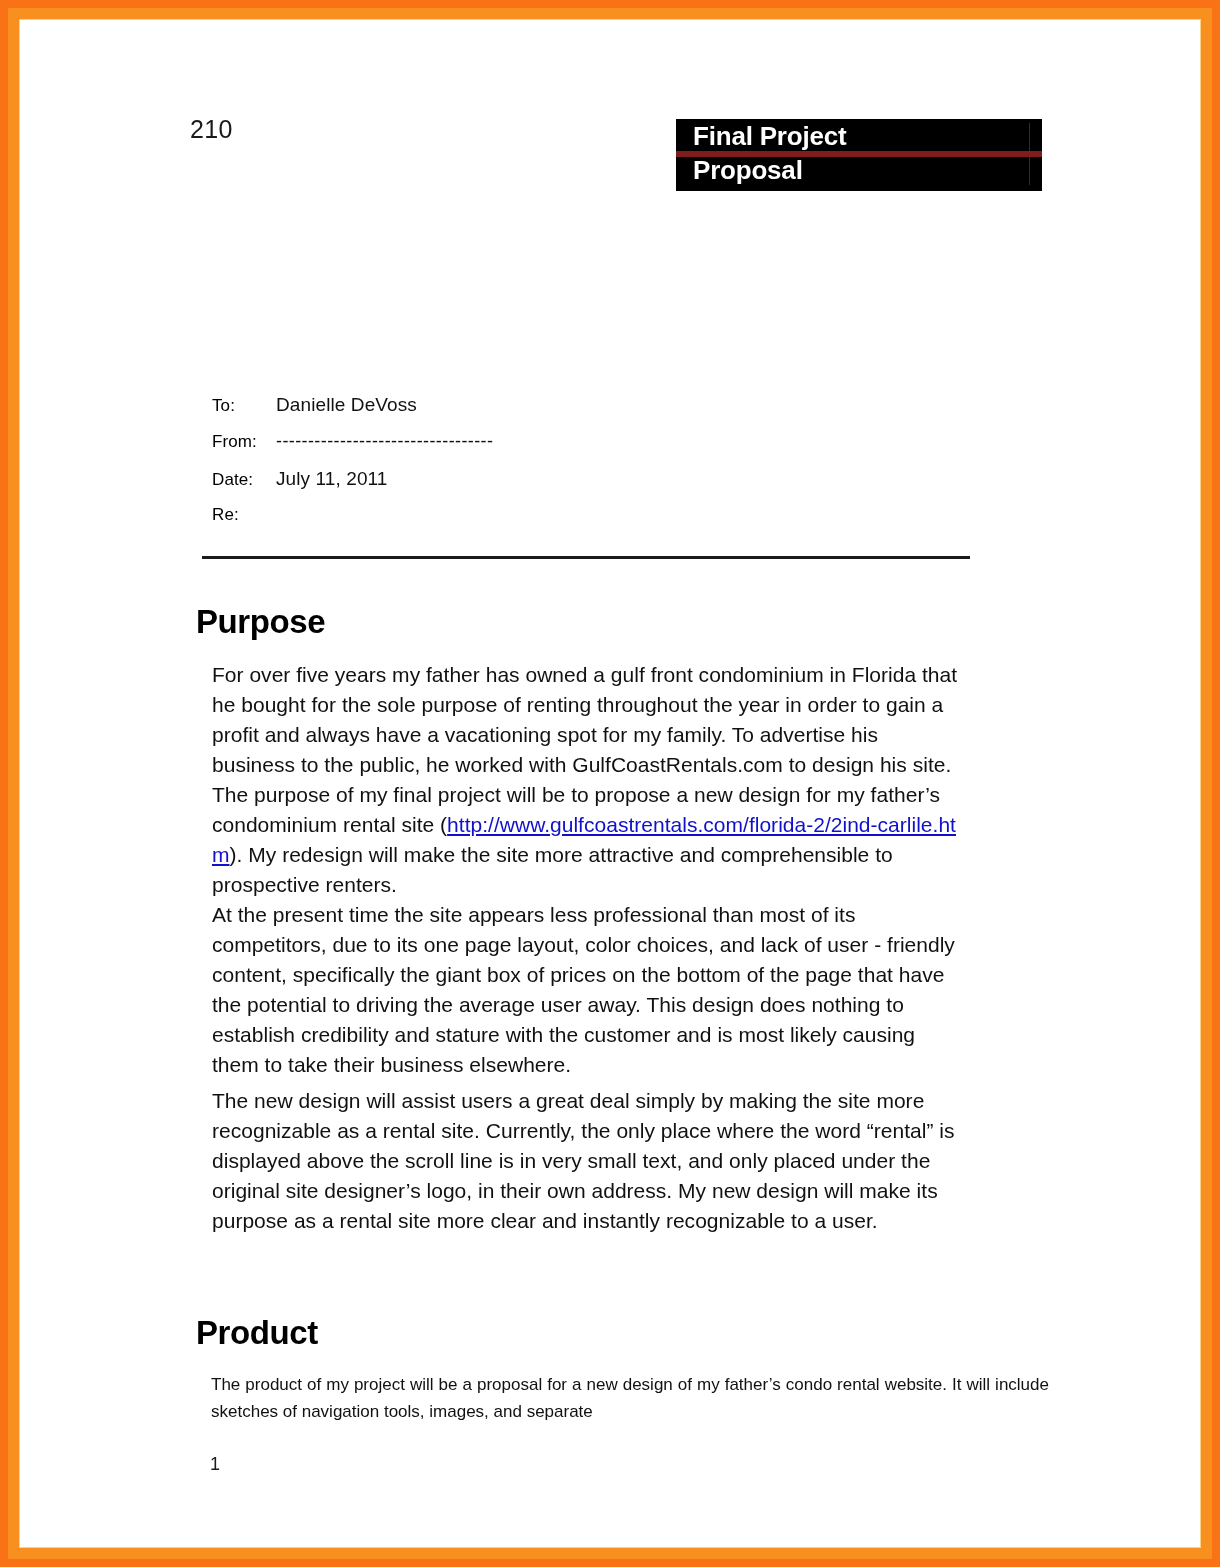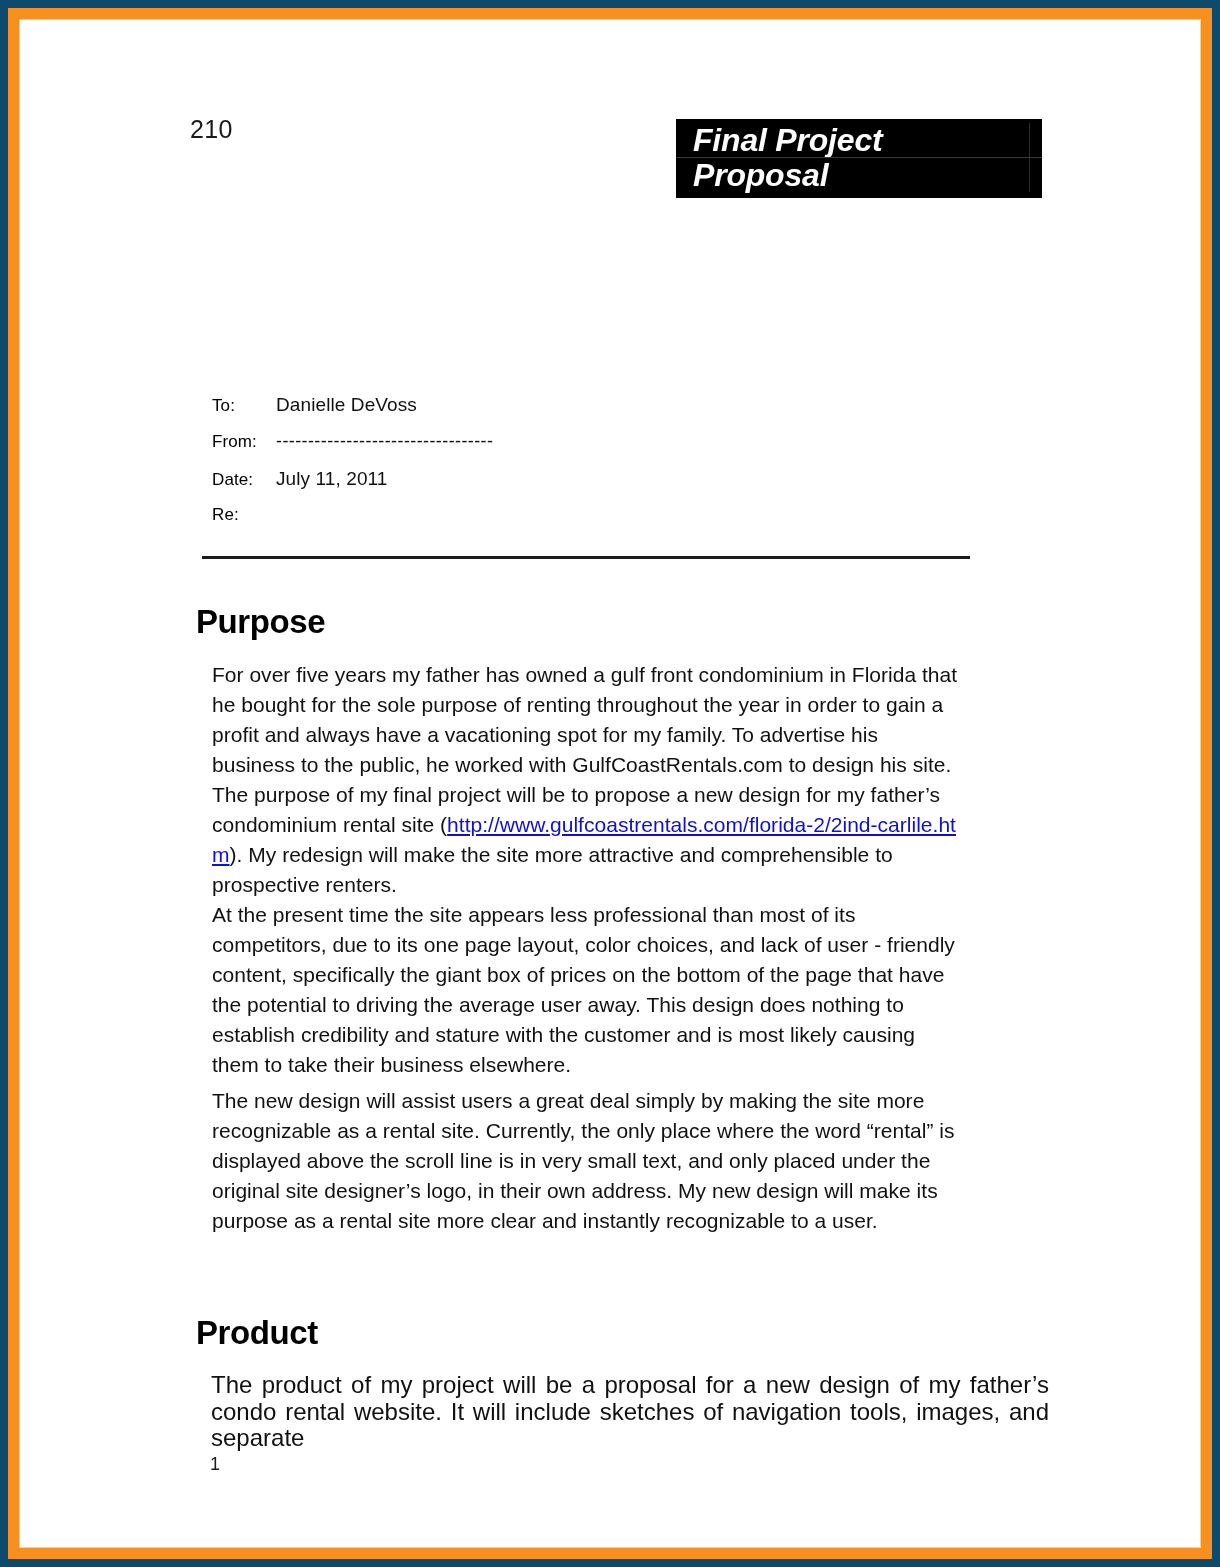--- a/index.html
+++ b/index.html
@@ -11,21 +11,21 @@
 
   body {
     font-family: "Liberation Sans", sans-serif;
     color: #000000;
   }
 
   .page {
     position: relative;
     width: 1220px;
     height: 1567px;
-    background: #0c4a6e;
+    background: #f97316;
     overflow: hidden;
     box-sizing: border-box;
   }
 
   
   .frame {
     position: absolute;
     left: 8px;
     top: 8px;
     width: 1204px;
@@ -74,39 +74,38 @@
     width: 366px;
     background: #000000;
     padding: 4px 0 6px 0;
     box-sizing: border-box;
   }
   .title-block .tb-row {
     position: relative;
     padding: 0 10px 0 17px;
   }
   .title-block .tb-row + .tb-row {
-    border-top: 1px solid #7f1d1d;
+    border-top: 6px solid #7f1d1d;
   }
   .title-block .tb-cellline {
     position: absolute;
     right: 12px;
     top: 0;
     bottom: 0;
     width: 1px;
     background: #2e2e2e;
   }
   .title-block .tb-text {
     display: block;
     color: #ffffff;
-    font-size: 32px;
+    font-size: 26px;
     font-weight: bold;
     line-height: 1.07;
     letter-spacing: -0.2px;
     white-space: nowrap;
-    font-style: italic;
   }
 
   
   .memo-title {
     position: absolute;
     left: 112px;
     top: 232px;
     font-size: 95px;
     font-weight: bold;
     line-height: 1;
@@ -182,21 +181,21 @@
 
   .body-col p {
     margin: 0;
   }
 
   .body-col-wide {
     position: absolute;
     left: 191px;
     width: 838px;
     top: 1352px;
-    font-size: 24px;
+    font-size: 17px;
     line-height: 26.7px;
     color: #111;
     text-align: justify;
   }
   .body-col-wide p { margin: 0; }
 
   a.doclink,
   .doclink {
     color: #1111CC;
     text-decoration: underline;

